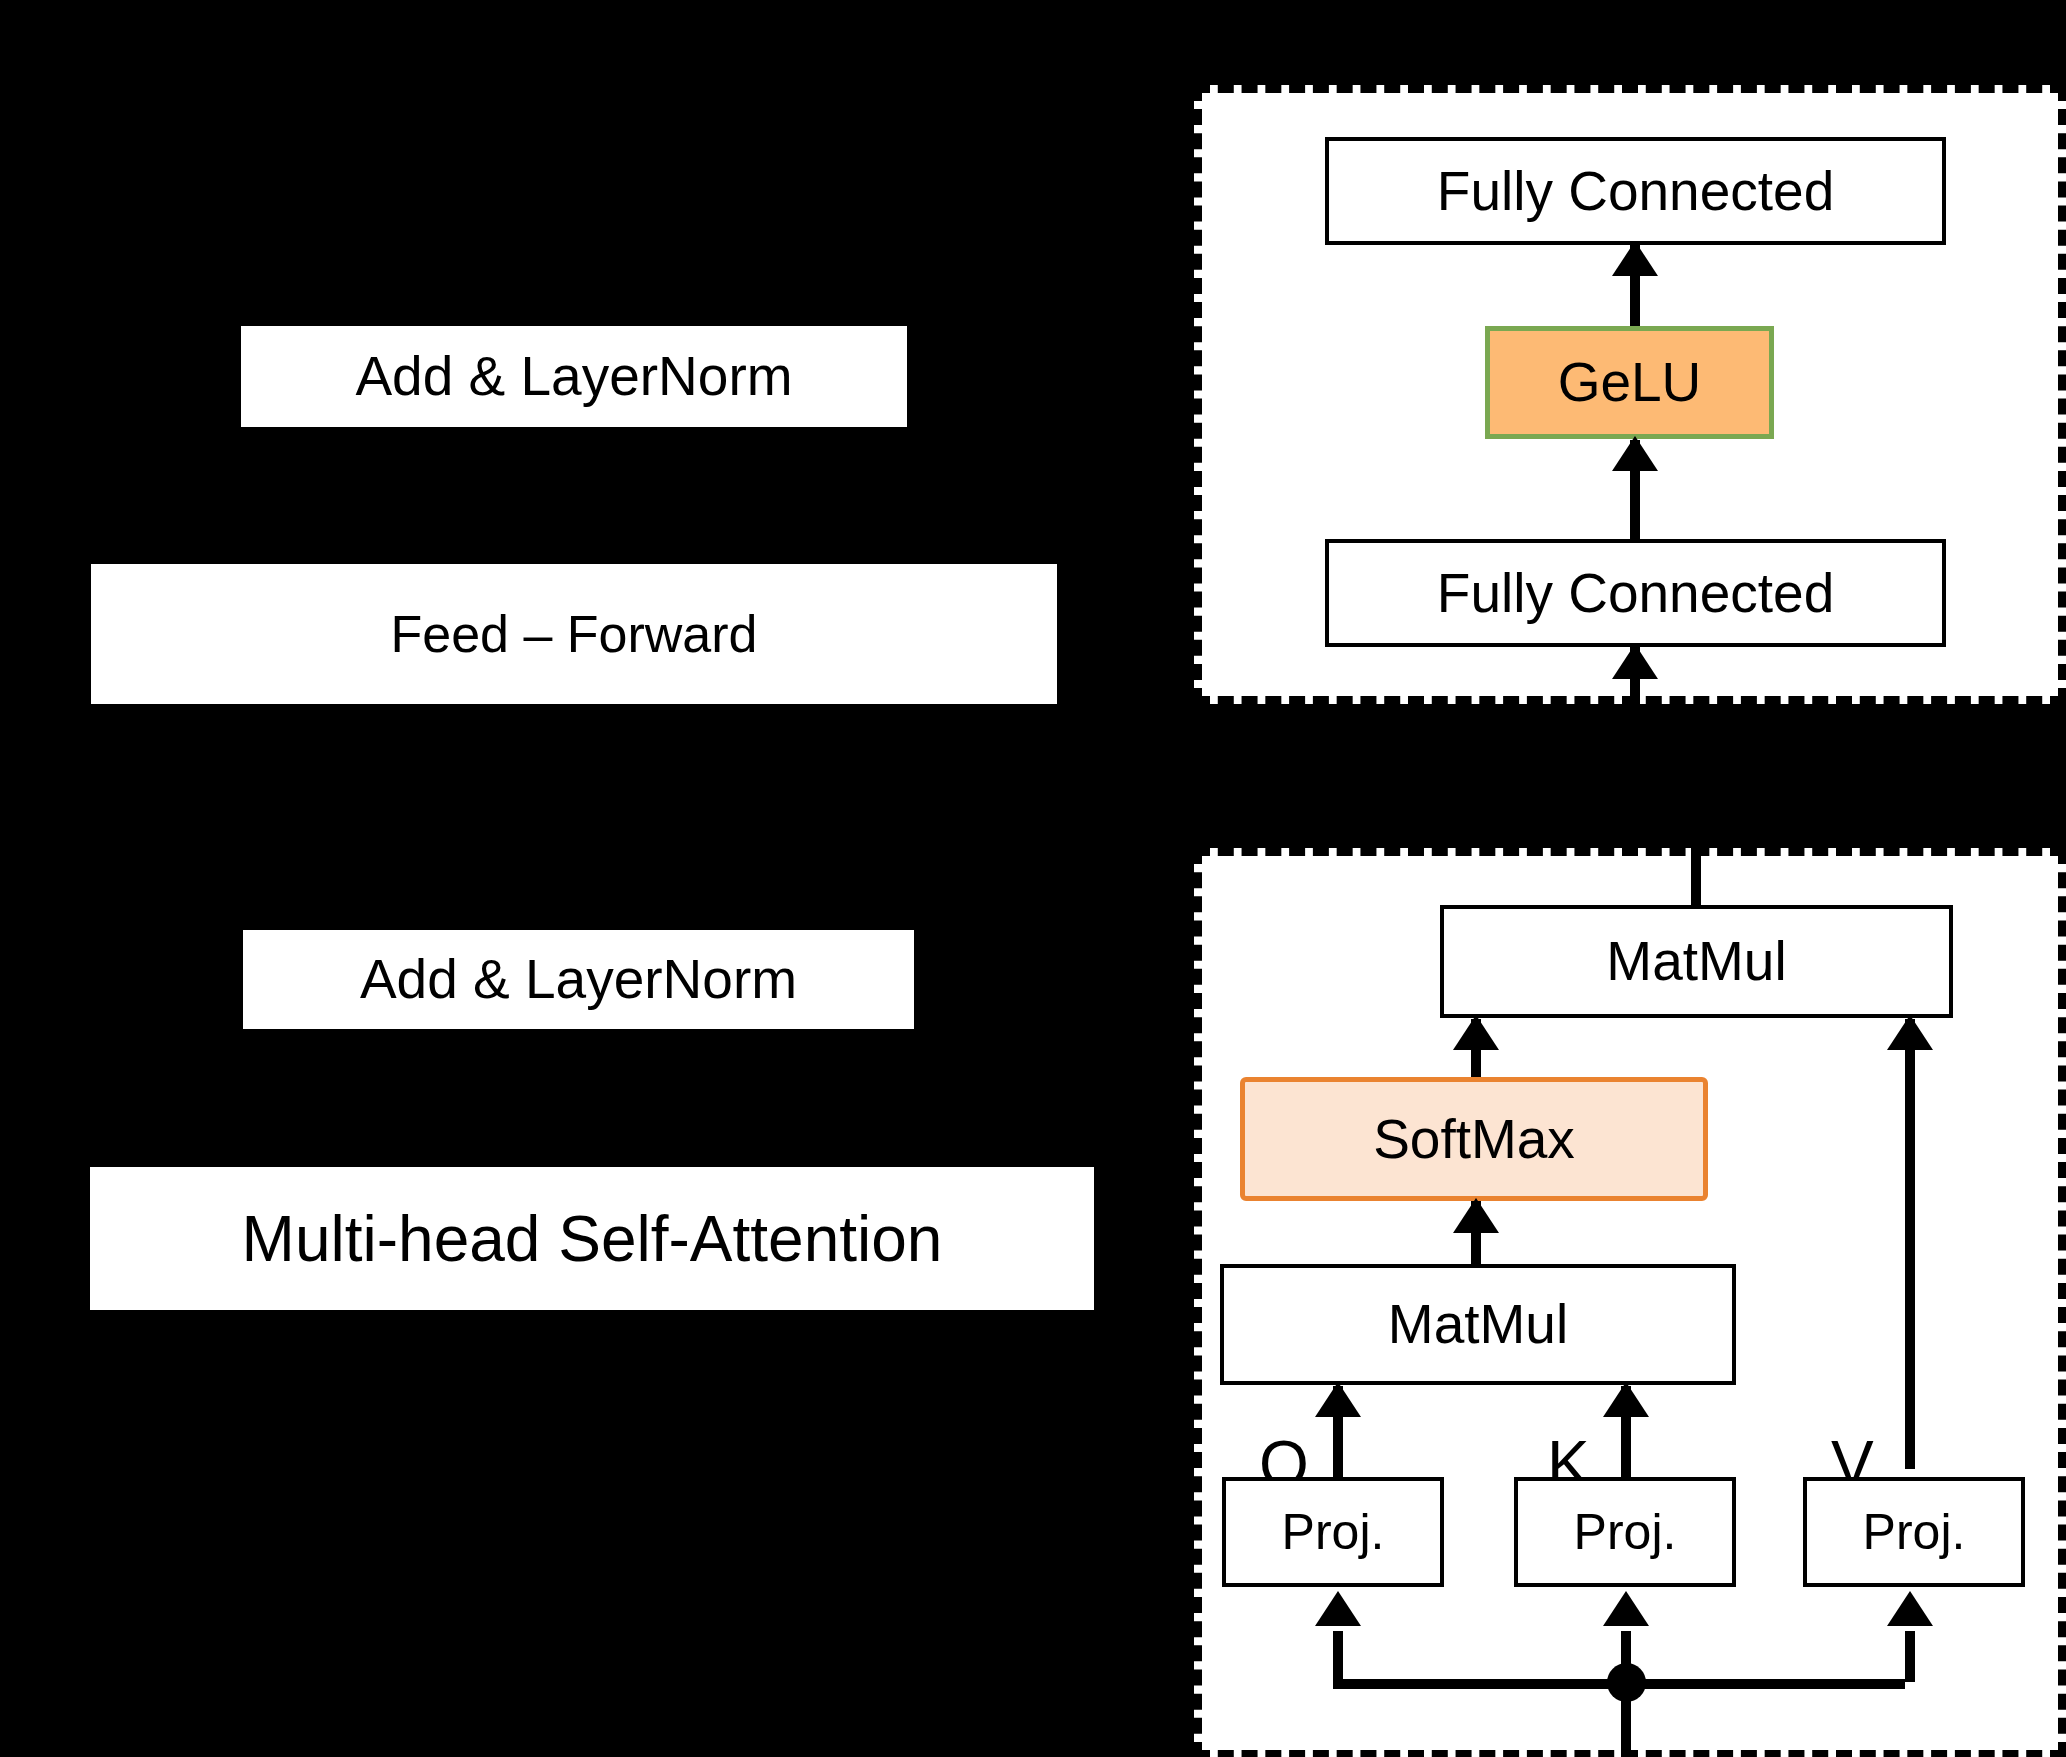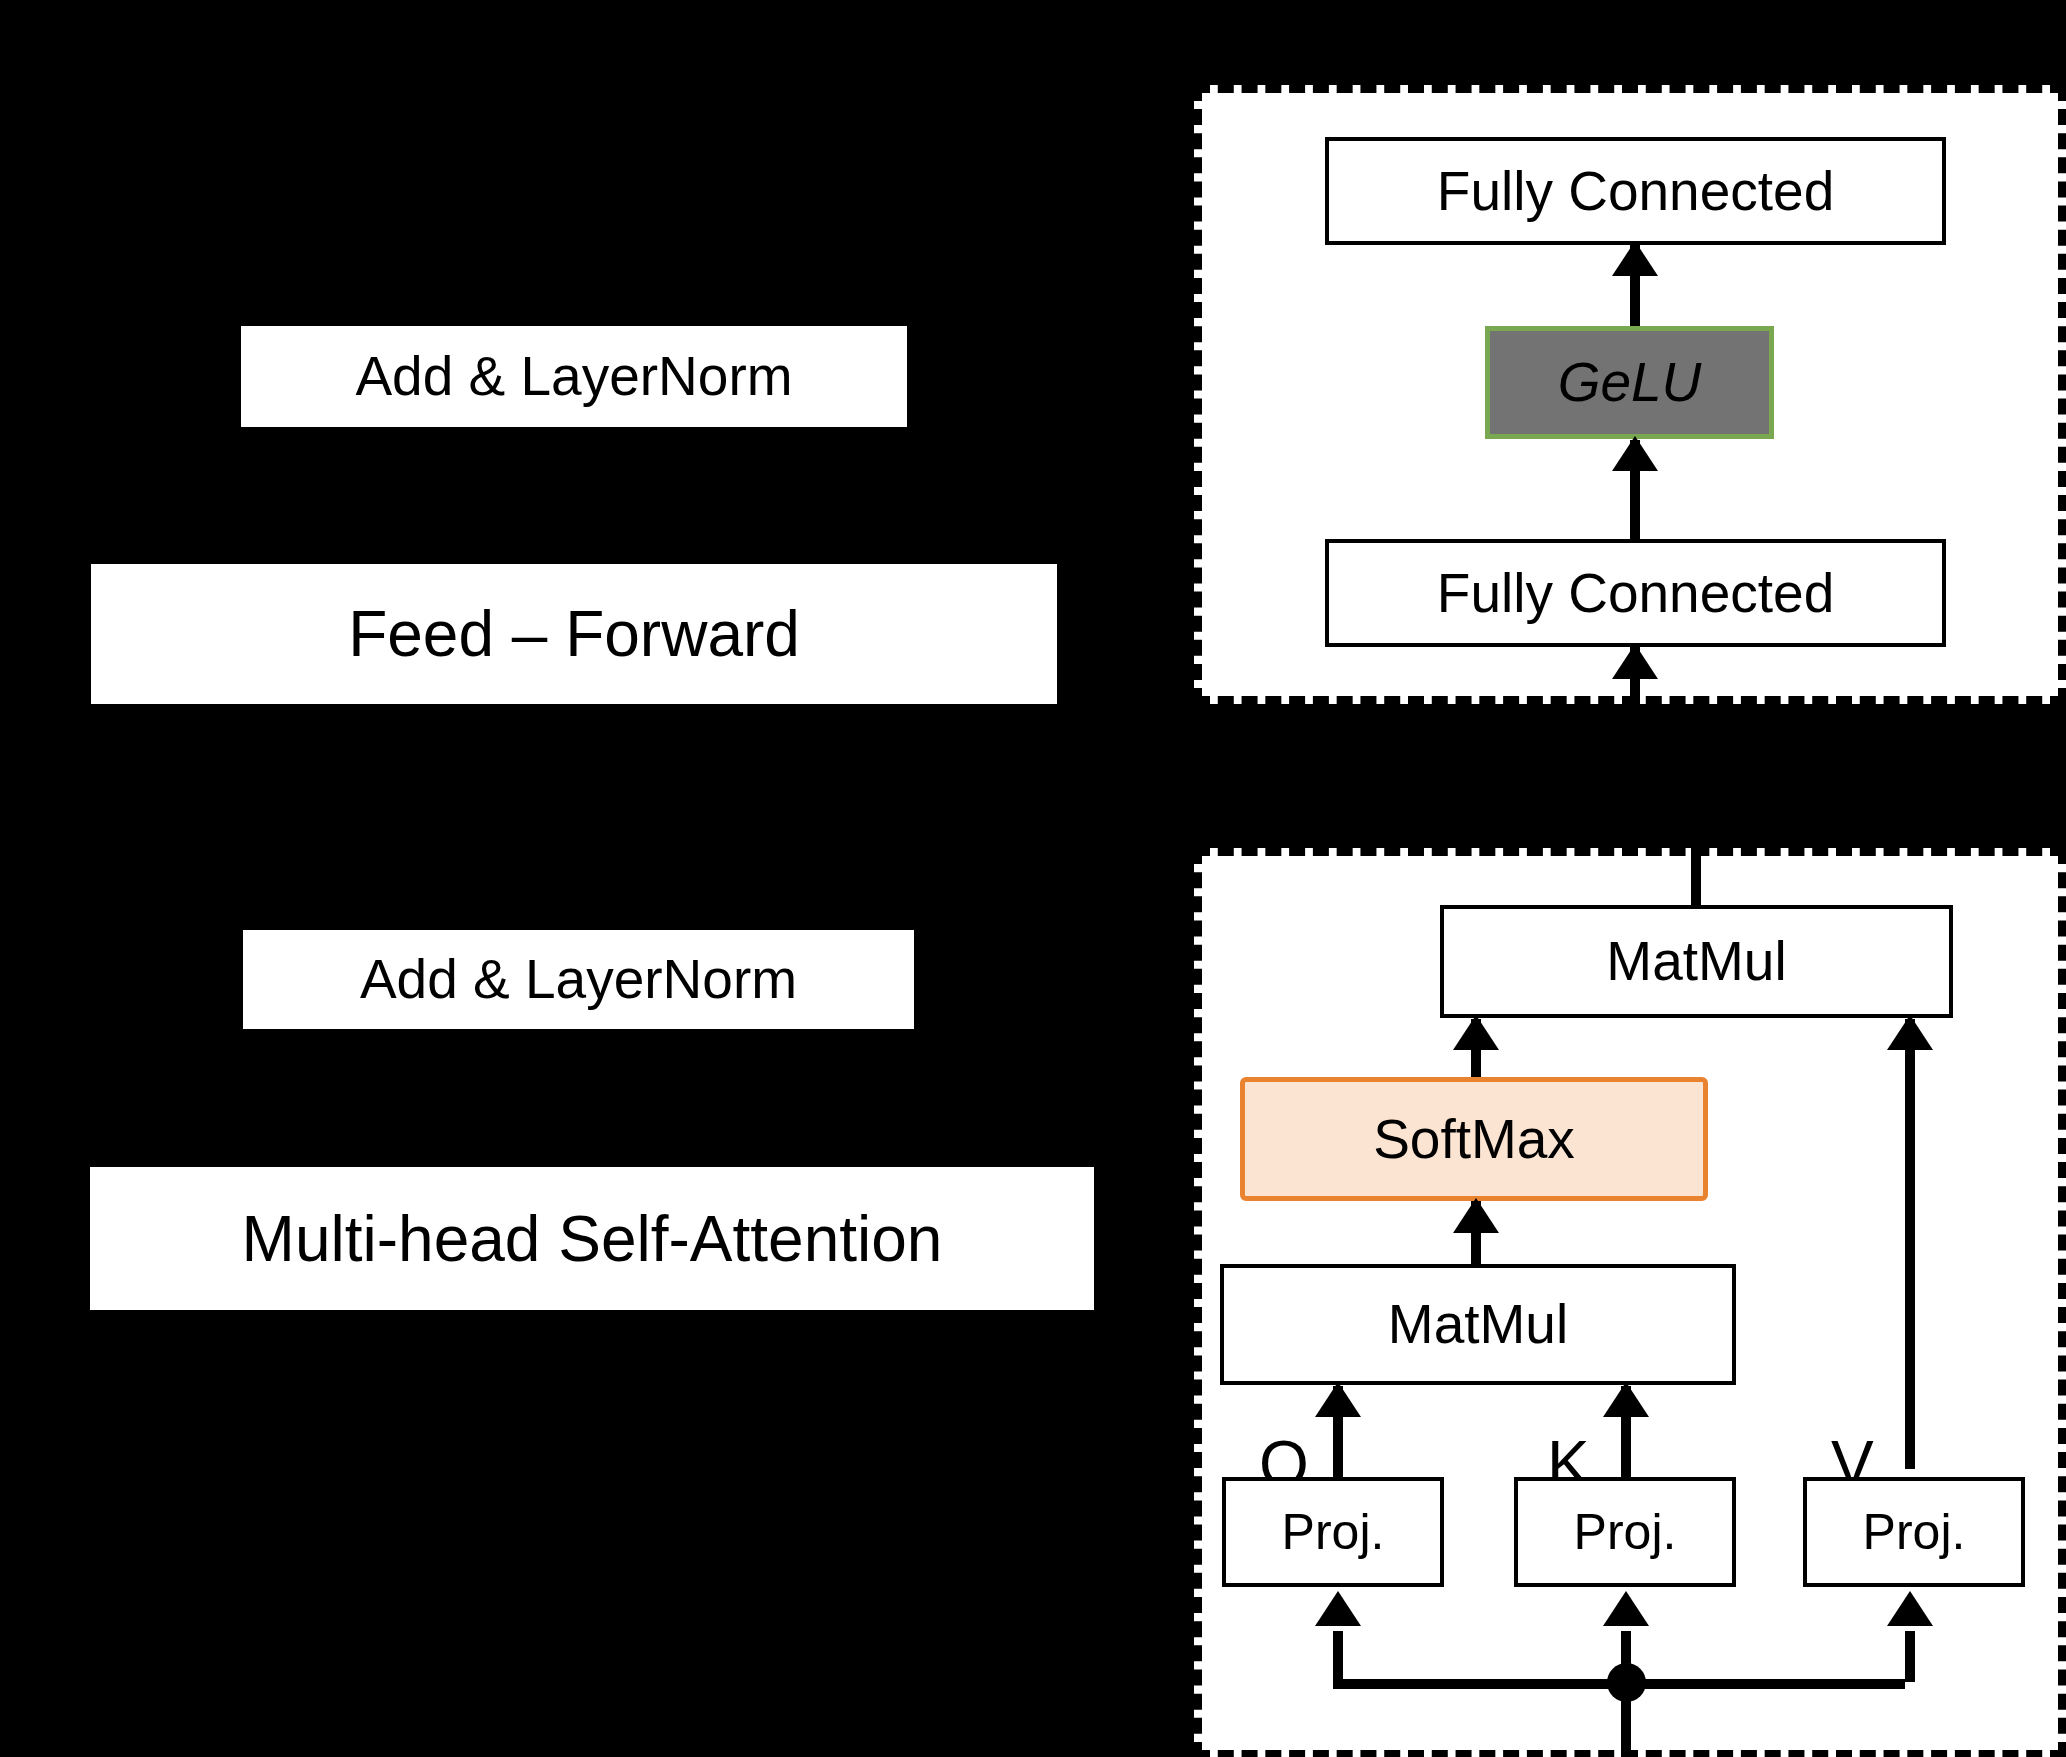--- a/index.html
+++ b/index.html
@@ -31,23 +31,22 @@
   .slab {
     background: #ffffff;
     border: none;
   }
   
   .node {
     background: #ffffff;
     border: 4.4px solid #000000;
   }
   .node-accent-green {
-    background: #737373;
+    background: #fdba74;
     border: 5.3px solid #7aa851;
-    font-style: italic;
   }
   .node-accent-orange {
     background: #fce4d2;
     border: 5.3px solid #ea8330;
   }
   
   .panel {
     position: absolute;
     box-sizing: border-box;
     background: #ffffff;
@@ -80,21 +79,21 @@
 </style>
 </head>
 <body>
 
 <div id="canvas">
 
   <div class="blk slab" style="left:241px; top:326px; width:666px; height:101px; font-size:55px;">
     <span>Add &amp; LayerNorm</span>
   </div>
 
-  <div class="blk slab" style="left:91px; top:564px; width:966px; height:140px; font-size:64px;">
+  <div class="blk slab" style="left:91px; top:564px; width:966px; height:140px; font-size:52px;">
     <span>Feed – Forward</span>
   </div>
 
   <div class="blk slab" style="left:243px; top:930px; width:671px; height:99px; font-size:55px;">
     <span>Add &amp; LayerNorm</span>
   </div>
 
   <div class="blk slab" style="left:90px; top:1167px; width:1004px; height:143px; font-size:64px;">
     <span>Multi-head Self-Attention</span>
   </div>

